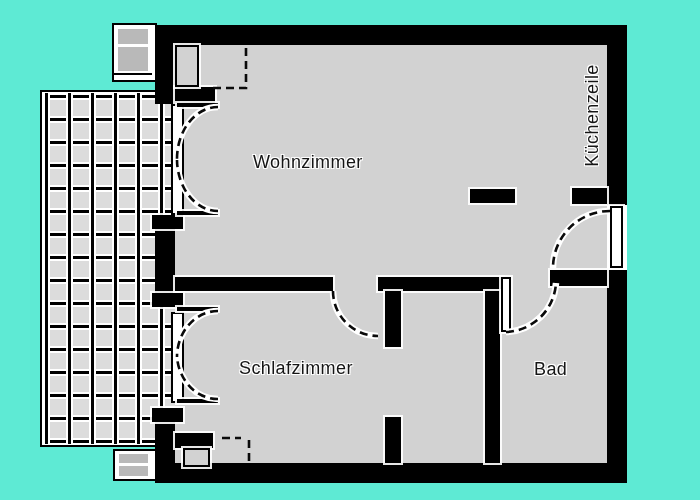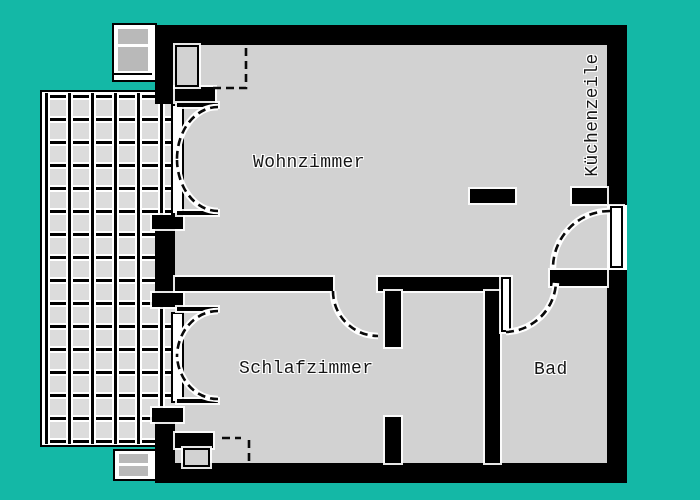--- a/index.html
+++ b/index.html
@@ -1,18 +1,18 @@
 <!DOCTYPE html>
 <html><head>
 <meta charset="utf-8">
 <style>
   html,body{margin:0;padding:0;background:#fff;}
   #canvas{
-    position:relative;width:700px;height:500px;background:#14b8a6;overflow:hidden;
-    font-family:Liberation Mono, monospace;
+    position:relative;width:700px;height:500px;background:#5eead4;overflow:hidden;
+    font-family:Liberation Sans, sans-serif;
   }
   .abs{position:absolute;}
   .wall{position:absolute;background:#000;}
   .halo{box-shadow:0 0 0 2px rgba(255,255,255,.9);}
   .floor{position:absolute;background:#d2d2d2;}
   
   #balcony{
     position:absolute;left:40px;top:90px;width:134px;height:353px;
     background:#fff;border:2px solid #000;
   }

